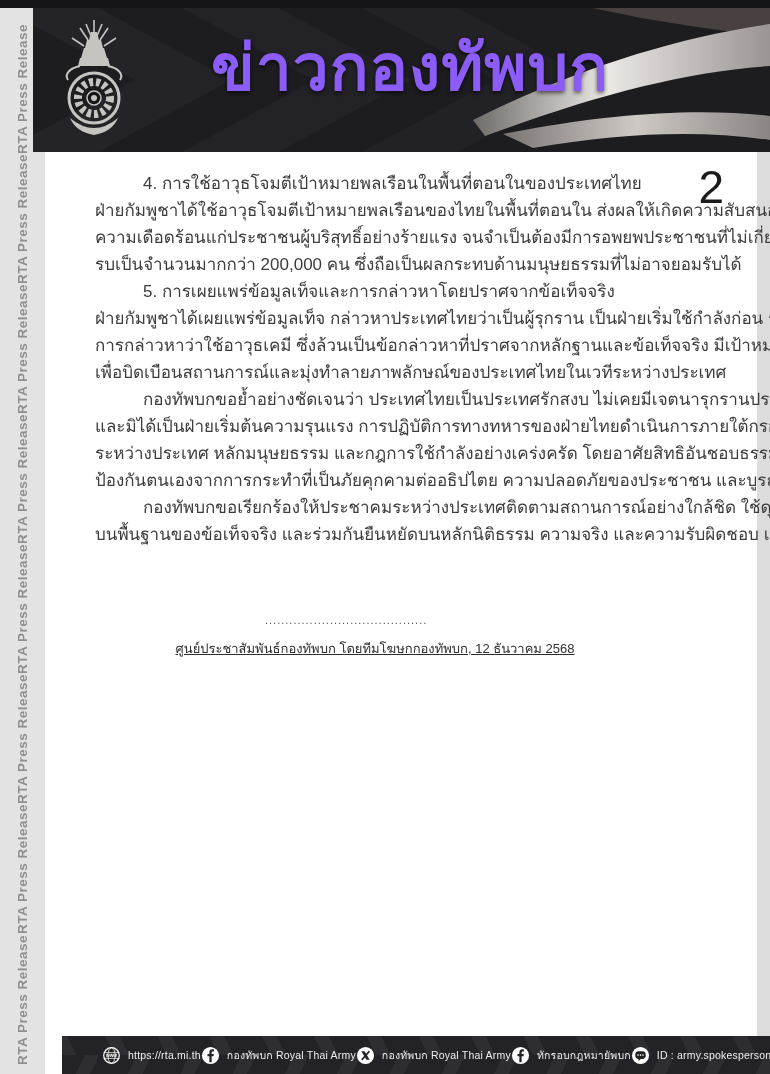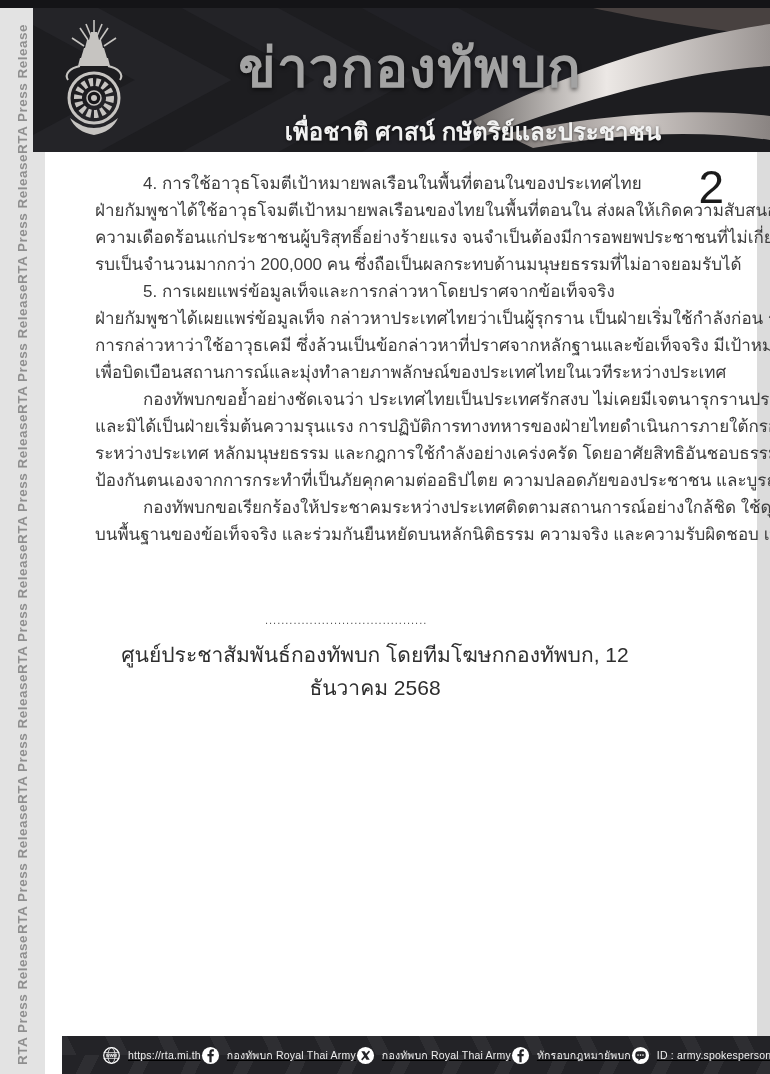--- a/index.html
+++ b/index.html
@@ -13,39 +13,39 @@
            padding:16px 0;box-sizing:border-box;z-index:1;}
   .wm{writing-mode:vertical-rl;transform:rotate(180deg);font-size:13.5px;font-weight:bold;
       color:#8f8f8f;letter-spacing:.5px;white-space:nowrap;}
   
   .right-edge{position:absolute;right:0;top:152px;width:13px;height:884px;background:#dcdcdc;z-index:1;}
   
   .header{position:absolute;left:33px;top:8px;width:737px;height:144px;background:#1d1d20;z-index:2;overflow:hidden;}
   .header svg.deco{position:absolute;left:0;top:0;}
   .logo{position:absolute;left:27px;top:10px;width:68px;height:128px;z-index:3;}
   .hdr-title{position:absolute;left:377px;top:22px;transform:translateX(-50%);z-index:4;
-             color:#a3a3a3;font-weight:bold;font-size:55px;line-height:76px;letter-spacing:1px;
+             color:#8b5cf6;font-weight:bold;font-size:64px;line-height:76px;letter-spacing:1px;
              white-space:nowrap;text-shadow:0 2px 4px rgba(0,0,0,.6);}
   .hdr-sub{position:absolute;left:440px;top:104px;transform:translateX(-50%);z-index:4;
            color:#f2f2f2;font-weight:bold;font-size:24px;white-space:nowrap;
            text-shadow:0 1px 3px rgba(0,0,0,.6);}
   
   .page-num{position:absolute;right:46px;top:160px;font-size:46px;color:#1b1b1b;z-index:3;
             font-family:"Liberation Sans",sans-serif;}
   
   .content{position:absolute;left:95px;top:170px;width:628px;z-index:2;color:#3c3c3c;}
   .line{font-size:17px;line-height:27px;height:27px;white-space:nowrap;overflow:visible;}
   .line.indent{padding-left:48px;}
   .separator{margin-top:66px;margin-left:170px;width:fit-content;font-size:11px;line-height:12px;
              letter-spacing:1px;color:#555;}
-  .signoff{margin-top:12px;width:560px;text-align:center;font-size:21px;color:#2e2e2e;}
+  .signoff{margin-top:12px;width:560px;text-align:center;font-size:13px;color:#2e2e2e;text-decoration:underline;}
   
   .footer{position:absolute;left:62px;top:1036px;width:708px;height:38px;background:#232327;z-index:3;
           display:flex;align-items:center;justify-content:space-between;
-          padding:0 16px 0 40px;box-sizing:border-box;overflow:hidden;text-decoration:underline;}
+          padding:0 16px 0 40px;box-sizing:border-box;overflow:hidden;}
   .footer .chev{position:absolute;left:0;right:0;height:50%;pointer-events:none;}
   .footer .chev.t{top:0;background:repeating-linear-gradient(64deg,rgba(255,255,255,.05) 0 13px,transparent 13px 47px);}
   .footer .chev.b{top:50%;background:repeating-linear-gradient(-64deg,rgba(255,255,255,.05) 0 13px,transparent 13px 47px);}
   .f-item{display:flex;align-items:center;gap:7px;position:relative;z-index:2;}
   .f-item .lbl{color:#eeeeee;font-size:10.5px;letter-spacing:.2px;white-space:nowrap;}
   .f-item .ico{display:flex;align-items:center;}
 </style>
 </head>
 <body>
 
@@ -106,21 +106,20 @@
         <path d="M20,40 h28 l2,8 h-32 z"></path>
       </g>
       <path d="M20,48 C10,50 4,56 8,62 M48,48 C58,50 64,56 60,62" stroke="#c6c4c1" stroke-width="2" fill="none"></path>
       <circle cx="34" cy="80" r="25" stroke="#c6c4c1" stroke-width="3" fill="none"></circle>
       <circle cx="34" cy="80" r="16" stroke="#c6c4c1" stroke-width="8" fill="none" stroke-dasharray="4 3"></circle>
       <circle cx="34" cy="80" r="7" fill="#17171a" stroke="#c6c4c1" stroke-width="1.5"></circle>
       <circle cx="34" cy="80" r="3" fill="#c6c4c1"></circle>
       <path d="M10,100 Q34,120 58,100 Q52,114 34,117 Q16,114 10,100 Z" fill="#c6c4c1"></path>
     </svg>
     <div class="hdr-title">ข่าวกองทัพบก</div>
-    <div class="hdr-sub">เพื่อชาติ ศาสน์ กษัตริย์และประชาชน</div>
   </div>
 
   <div class="page-num">2</div>
 
   <div class="content">
     <div>
         <div class="line indent">4. การใช้อาวุธโจมตีเป้าหมายพลเรือนในพื้นที่ตอนในของประเทศไทย</div>
         <div class="line">ฝ่ายกัมพูชาได้ใช้อาวุธโจมตีเป้าหมายพลเรือนของไทยในพื้นที่ตอนใน ส่งผลให้เกิดความสับสนอลหม่านและ</div>
         <div class="line">ความเดือดร้อนแก่ประชาชนผู้บริสุทธิ์อย่างร้ายแรง จนจำเป็นต้องมีการอพยพประชาชนที่ไม่เกี่ยวข้องกับการสู้</div>
         <div class="line">รบเป็นจำนวนมากกว่า 200,000 คน ซึ่งถือเป็นผลกระทบด้านมนุษยธรรมที่ไม่อาจยอมรับได้</div>

